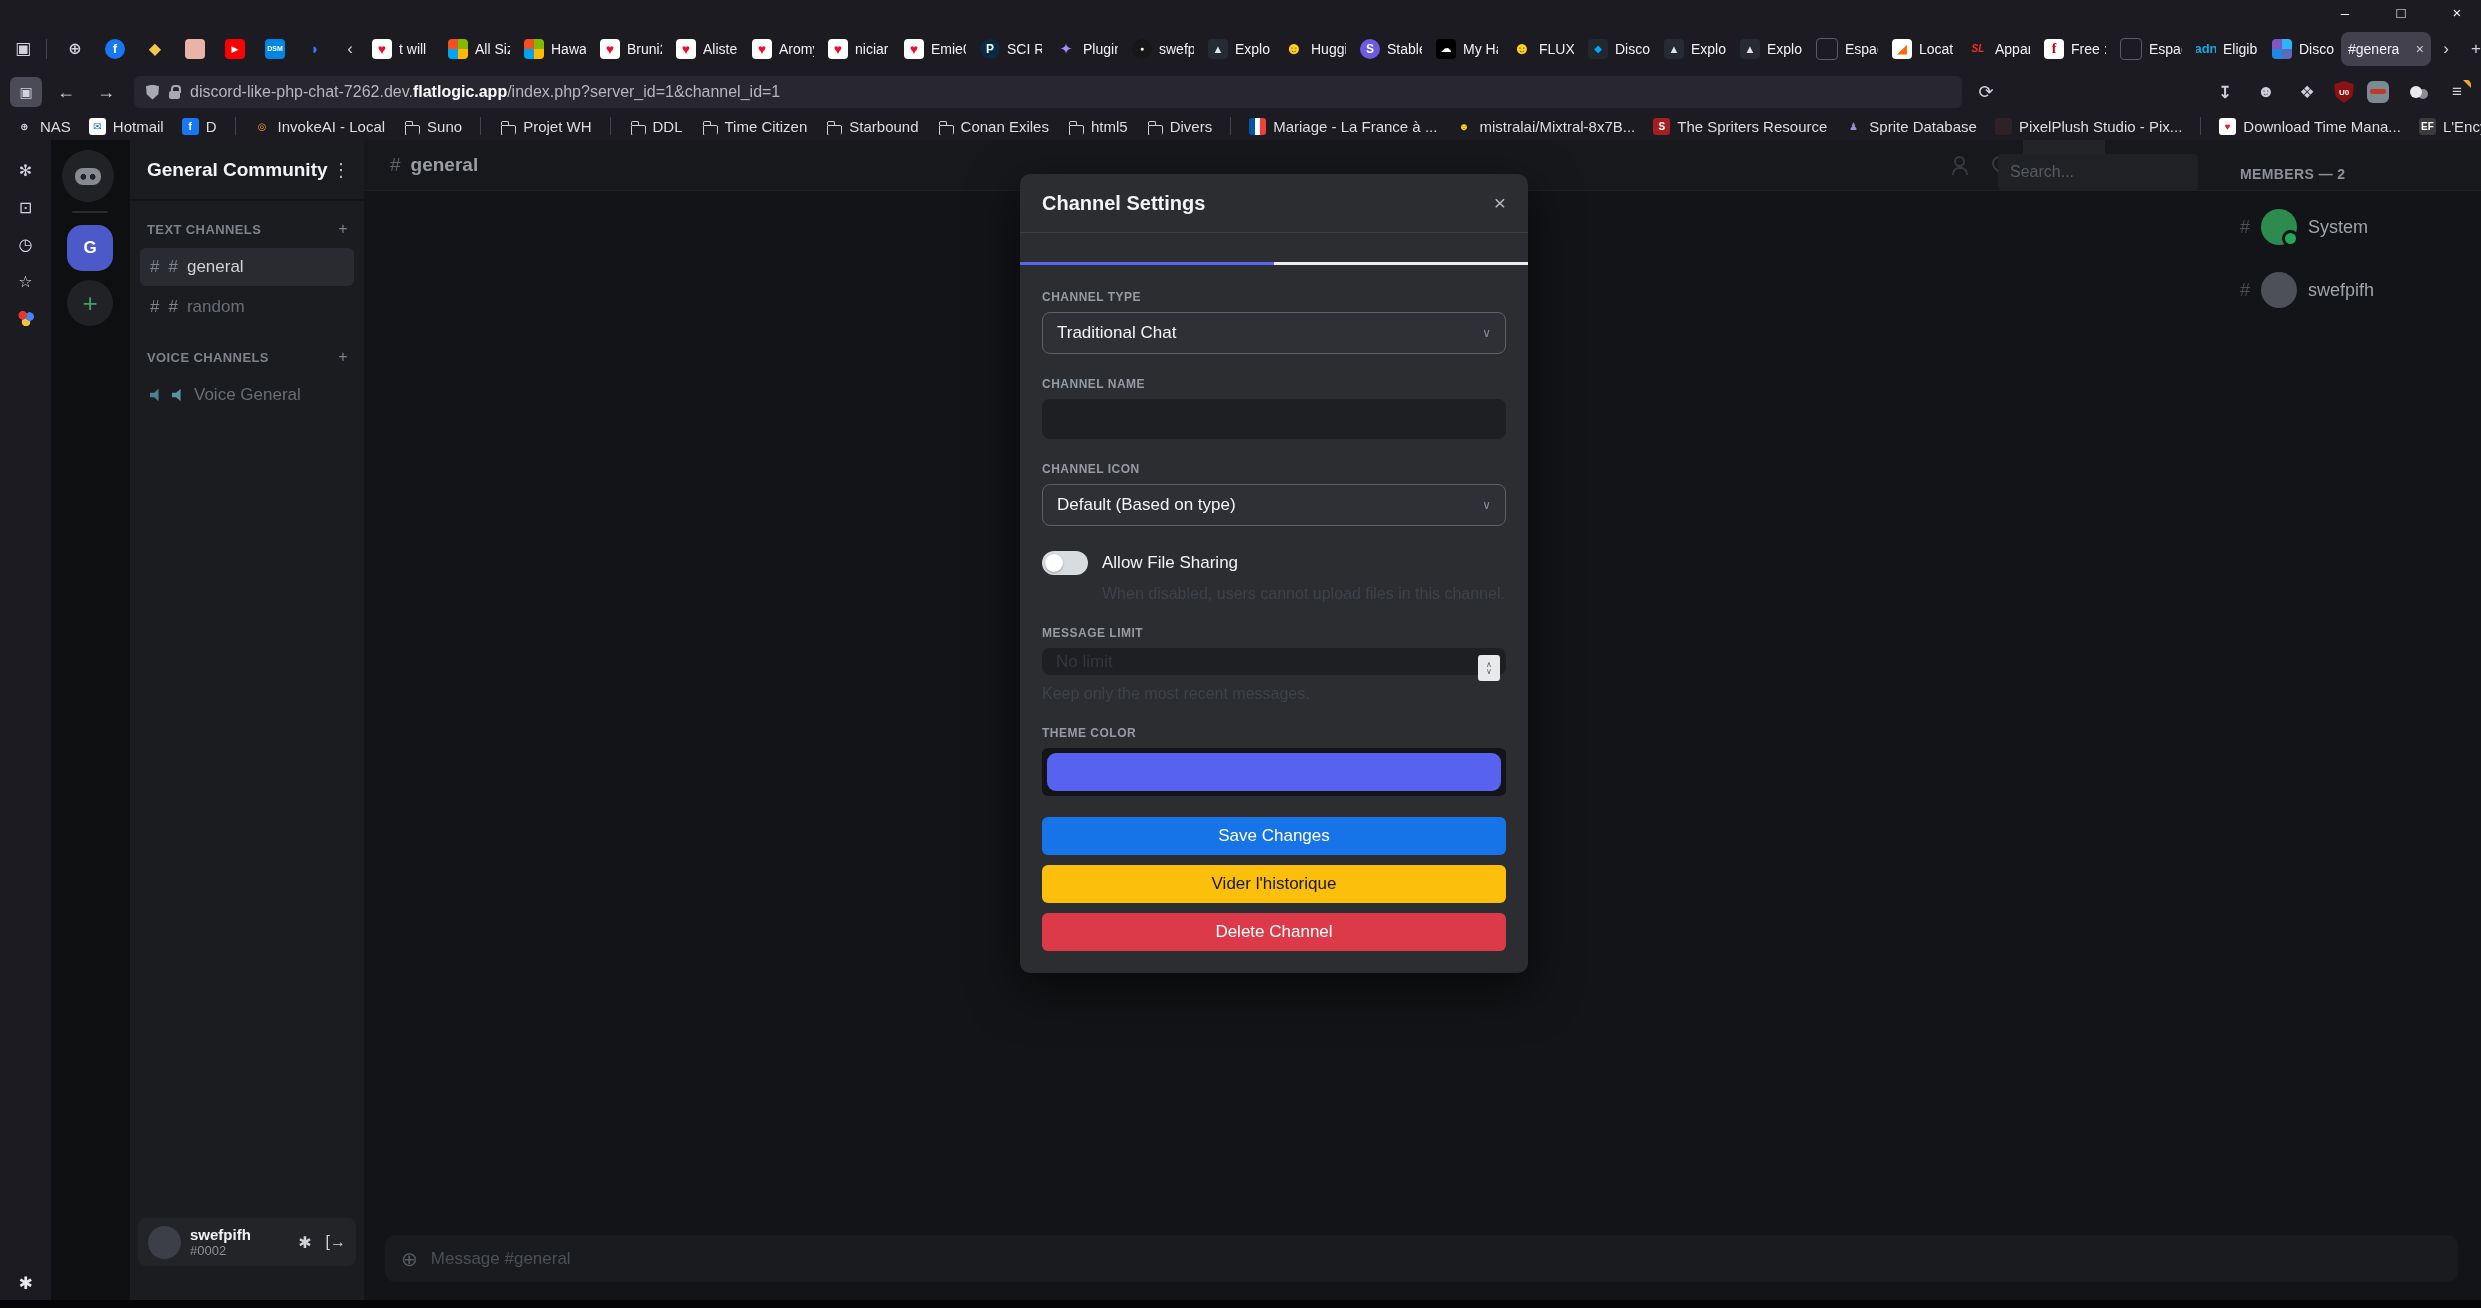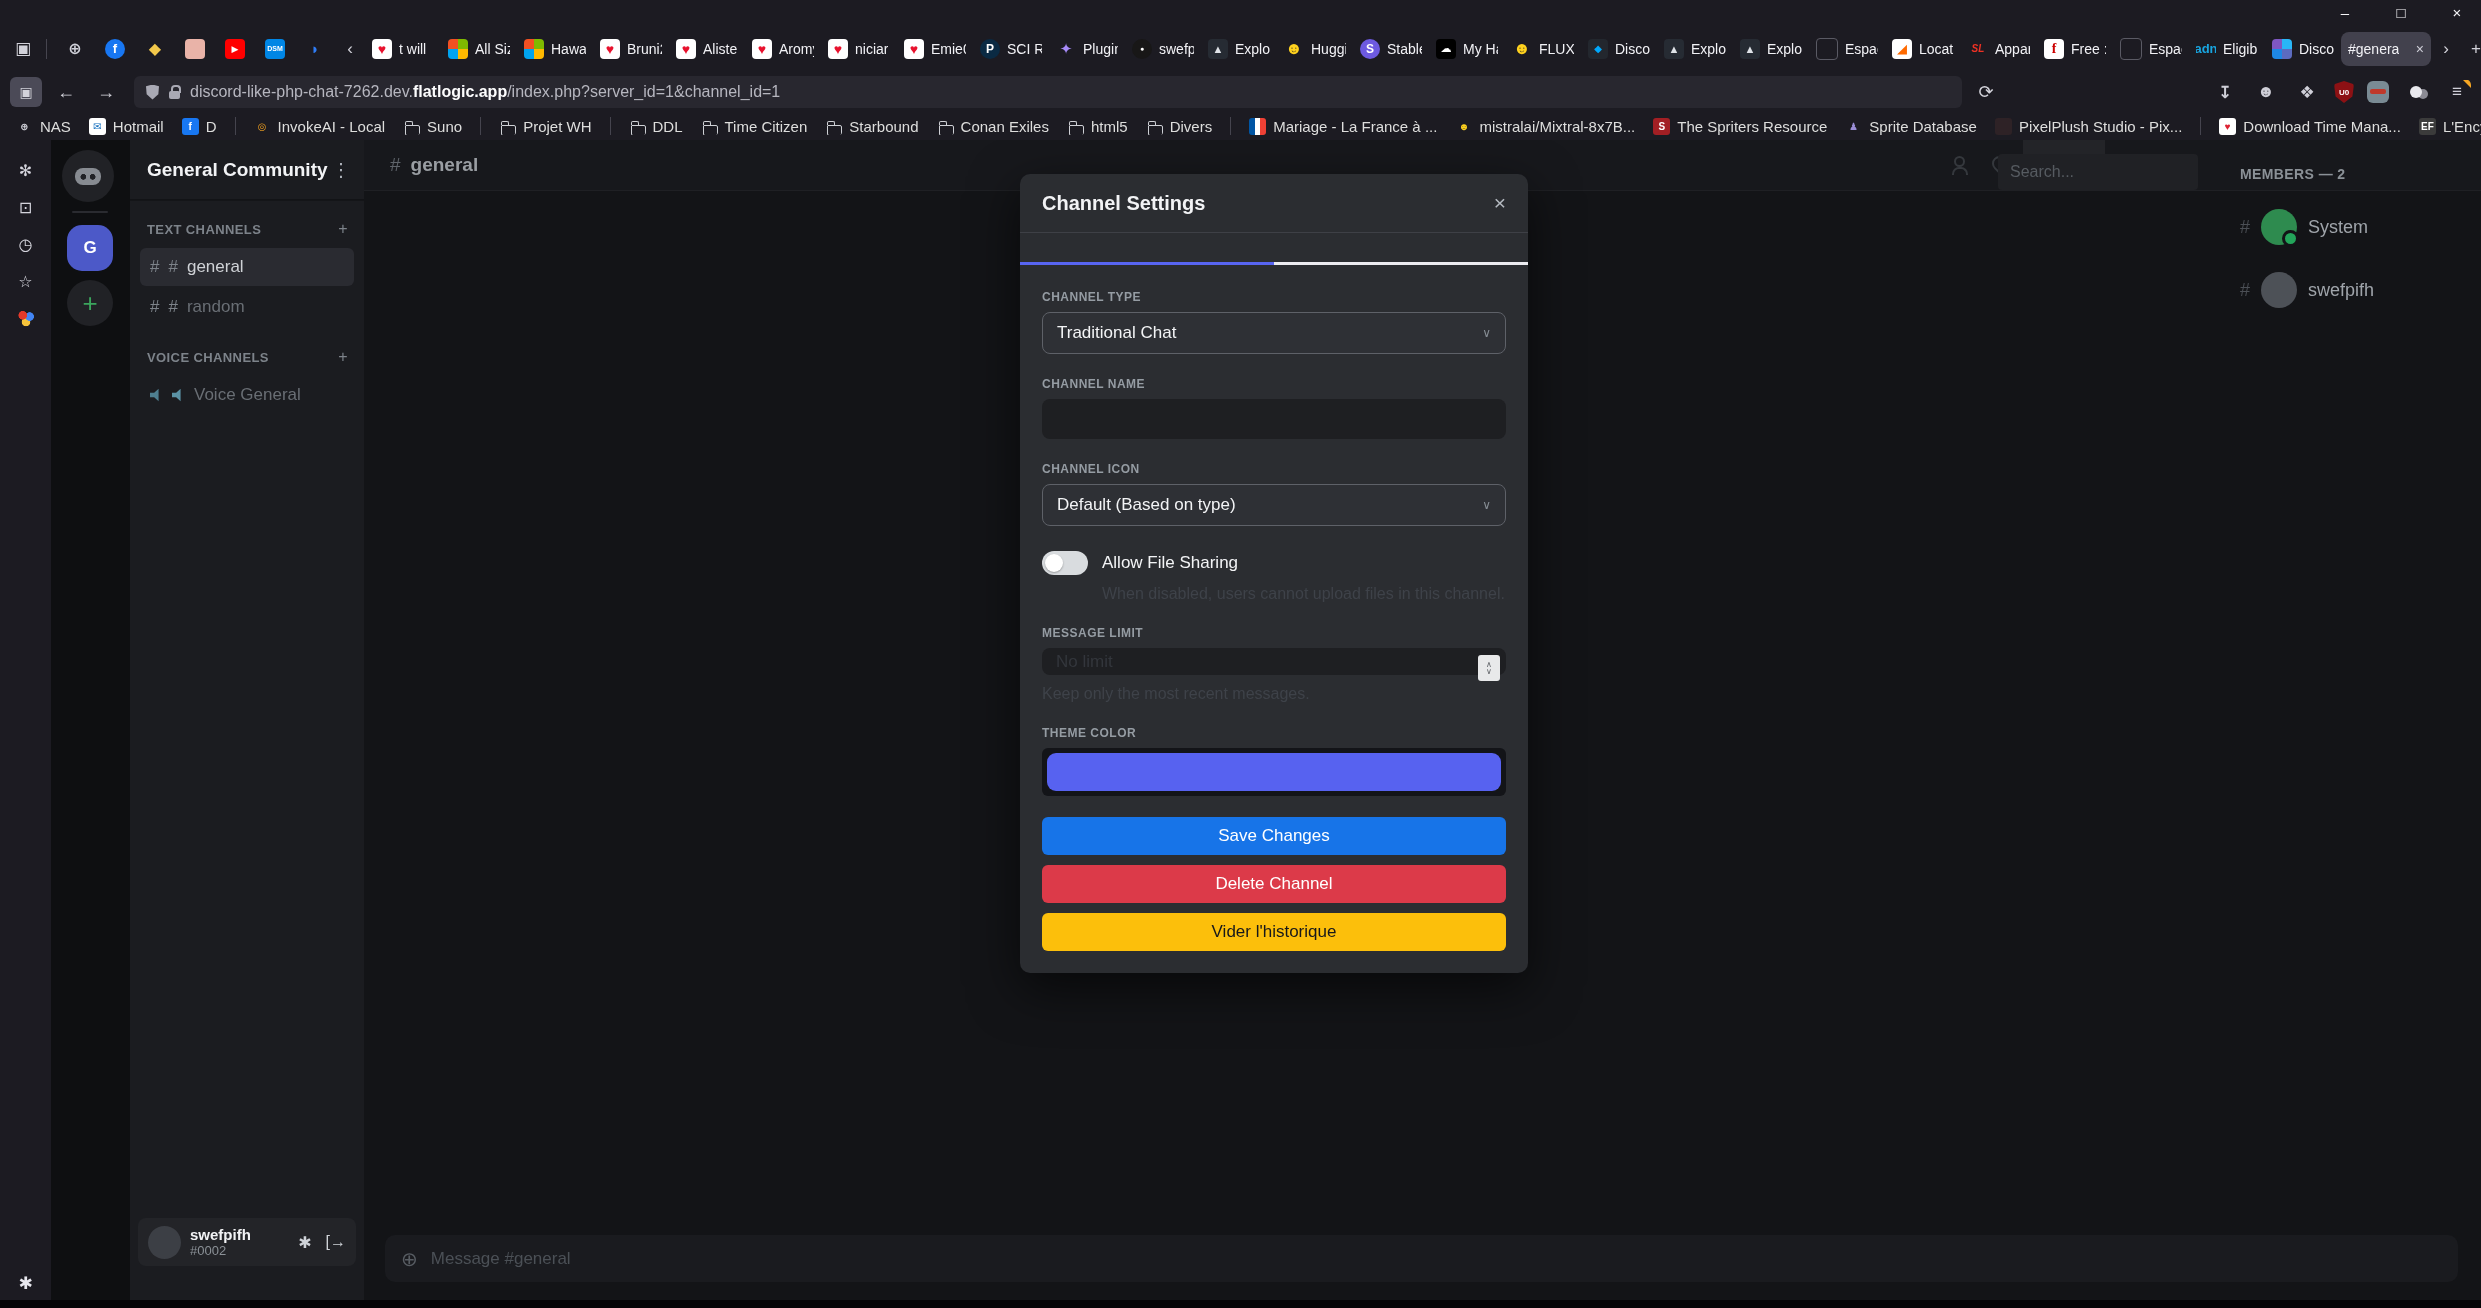--- a/index.html
+++ b/index.html
@@ -675,17 +675,17 @@
         </span>
       </div>
       <div class="mhelp2">Keep only the most recent messages.</div>
 
       <div class="mlbl">THEME COLOR</div>
       <div class="mcolor">
         <div class="sw" style="background:#5762f0"></div>
       </div>
 
       <div class="mbtn save">Save Changes</div>
+      <div class="mbtn warn">Vider l'historique</div>
       <div class="mbtn danger">Delete Channel</div>
-      <div class="mbtn warn">Vider l'historique</div>
     </div>
   </div>
 </div>
 
 </body></html>

